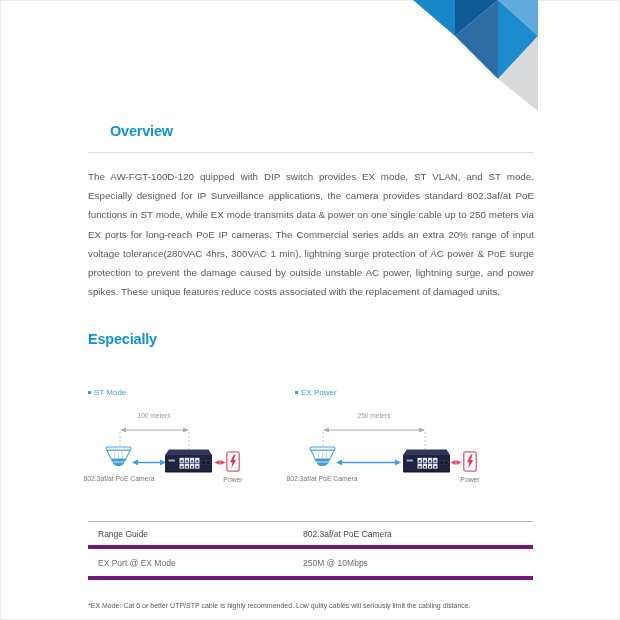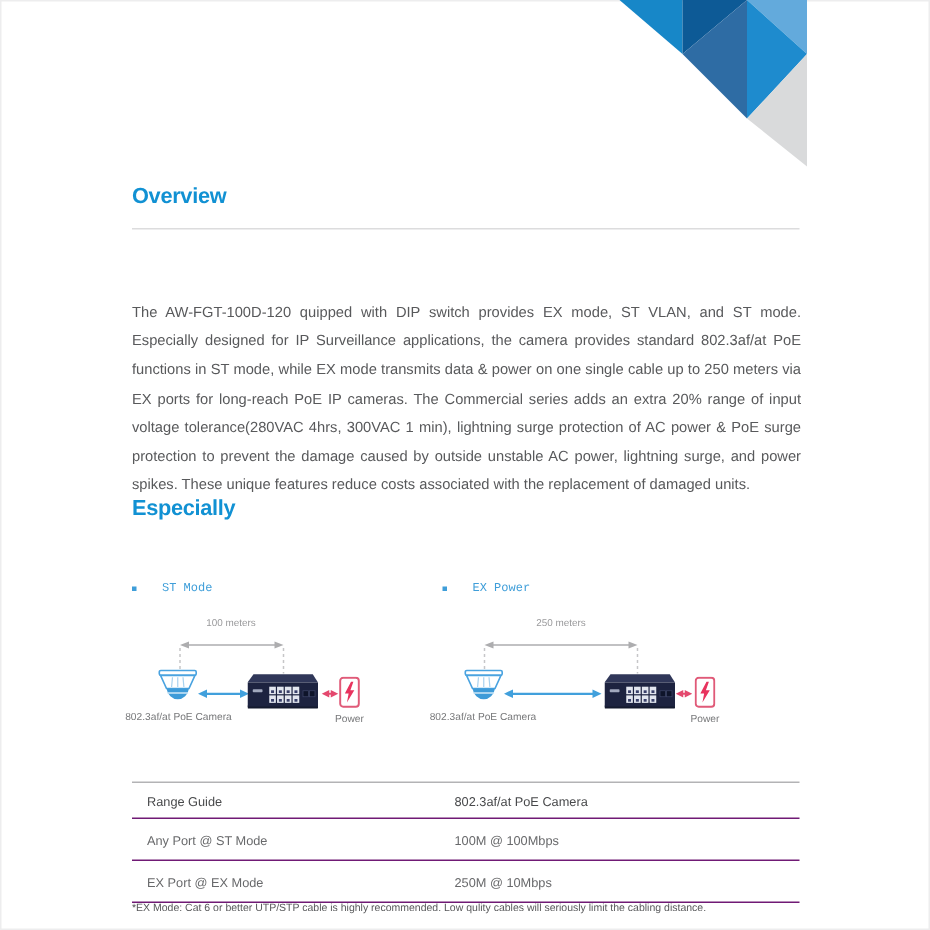--- a/index.html
+++ b/index.html
@@ -8,57 +8,56 @@
     font-family:"Liberation Sans",sans-serif;
     box-shadow:inset 0 0 0 1px #ededee;
   }
   
   .corner-deco{position:absolute;left:410px;top:0;width:135px;height:112px;}
   
   .section-title{
     position:absolute;left:88px;font-size:14.5px;font-weight:700;letter-spacing:-.2px;
     color:var(--heading,#1191d3);
   }
-  .title-overview{top:123px;}
+  .title-overview{top:123px;margin-left:22px;}
   .title-application{top:331px;}
   .divider{position:absolute;left:88px;top:152px;width:445px;height:1px;background:#dcdcdd;}
   
   .overview-body{
     position:absolute;left:88px;top:167px;width:446px;
     font-size:9.8px;line-height:19.2px;text-align:justify;
     color:var(--body-text,#58595b);
-    margin-top:32px;
   }
   
   .diagram{position:absolute;top:388px;height:102px;}
   .diagram.st{left:88px;width:160px;}
   .diagram.ex{left:295px;width:185px;}
   .mode-label{
-    position:absolute;left:0;top:0;display:flex;align-items:center;gap:17px;
-    font-size:8px;color:var(--mode-label,#3f9ed9);font-family:Liberation Mono, monospace;
+    position:absolute;left:0;top:0;display:flex;align-items:center;gap:3px;
+    font-size:8px;color:var(--mode-label,#3f9ed9);
   }
   .mode-bullet{width:3px;height:3px;background:var(--mode-label,#3f9ed9);display:inline-block;}
   .diagram-lines{position:absolute;left:0;top:0;pointer-events:none;}
   .distance-label{
     position:absolute;top:24px;font-size:6.6px;color:#9a9a9c;text-align:center;width:80px;
   }
   .st .distance-label{left:26px;}
   .ex .distance-label{left:39px;}
   .icon-abs{position:absolute;}
   .small-label{position:absolute;font-size:6.8px;color:#77787a;text-align:center;width:110px;}
   .dim-line{stroke:var(--dim-line,#adadaf);stroke-width:1;}
   .dim-head{fill:var(--dim-line,#adadaf);}
   .drop-line{stroke:#c6c6c8;stroke-width:1;stroke-dasharray:2 2;}
   .blue-line{stroke:var(--arrow-blue,#41a0dc);stroke-width:1.5;}
   .blue-head{fill:var(--arrow-blue,#41a0dc);}
   .red-line{stroke:var(--arrow-red,#e4486e);stroke-width:1.3;}
   .red-head{fill:var(--arrow-red,#e4486e);}
   
   .range-table{position:absolute;left:88px;top:521px;width:445px;font-size:8.5px;}
-  .t-row{position:relative;display:flex;align-items:center;border-bottom:1px solid #701a75;}
+  .t-row{position:relative;display:flex;align-items:center;border-bottom:4px solid #701a75;}
   .t-header{height:23px;border-top:1px solid #b3b3b5;color:#48494b;}
   .t-data{height:27px;color:#68696b;}
   .col1{padding-left:10px;}
   .col2{position:absolute;left:215px;}
   .footnote{
     position:absolute;left:88px;top:602px;width:460px;
     font-size:7px;color:var(--body-text,#58595b);
   }
 </style>
 </head>
@@ -222,23 +221,19 @@
     <div class="small-label" style="left:-28px;top:87px">802.3af/at PoE Camera</div>
     <div class="small-label" style="left:145px;top:88px;width:60px">Power</div>
   </div>
 
   <div class="range-table">
     <div class="t-row t-header">
       <span class="col1">Range Guide</span>
       <span class="col2">802.3af/at PoE Camera</span>
     </div>
     <div class="t-row t-data">
-      <span class="col1">Any Port @ ST Mode</span>
-      <span class="col2">100M @ 100Mbps</span>
-    </div>
-    <div class="t-row t-data">
       <span class="col1">EX Port @ EX Mode</span>
       <span class="col2">250M @ 10Mbps</span>
     </div>
   </div>
   <div class="footnote">*EX Mode: Cat 6 or better UTP/STP cable is highly recommended. Low qulity cables will seriously limit the cabling distance.</div>
 
 </div>
 
 </body></html>

